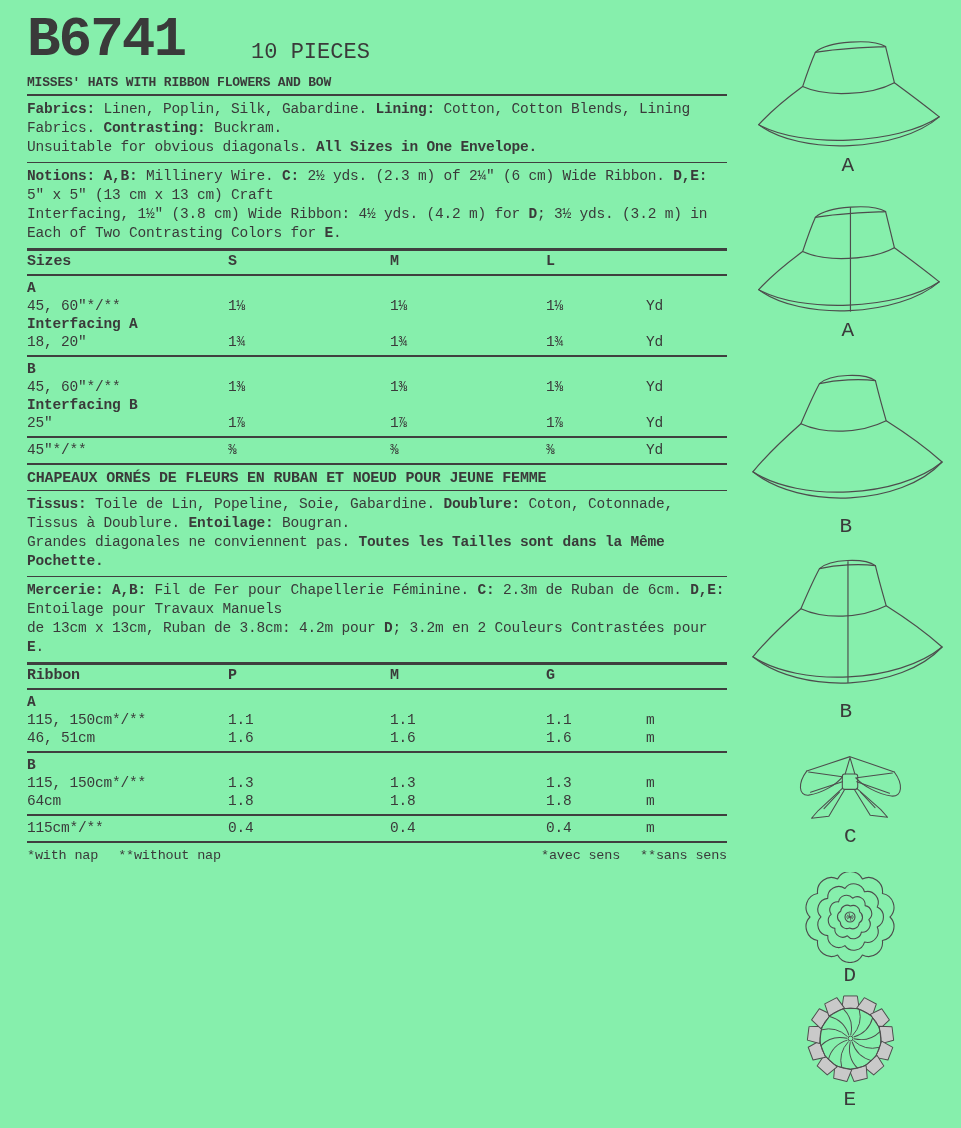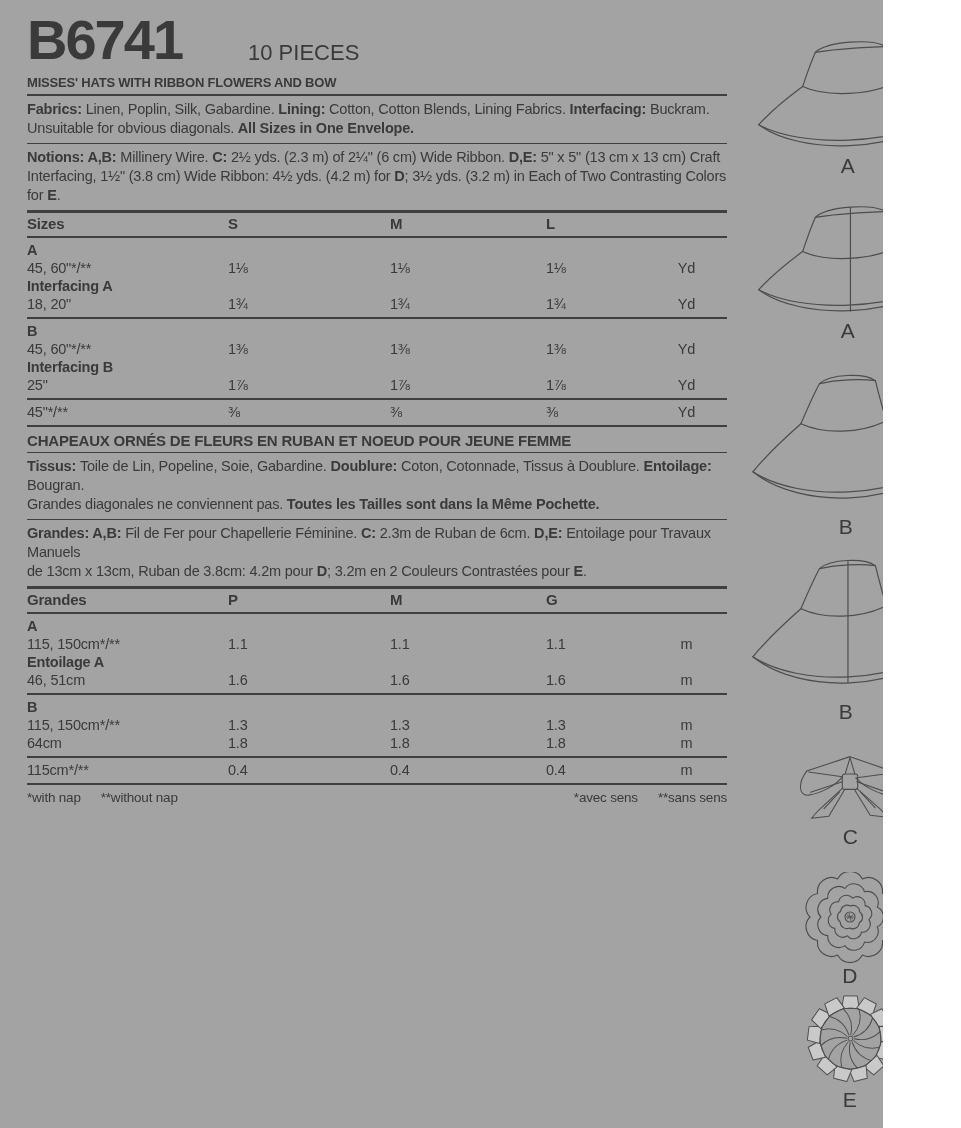--- a/index.html
+++ b/index.html
@@ -3,23 +3,23 @@
 <meta charset="utf-8">
 <style>
   :root{
     --ink:#3a3a3a;
     --line:#3f3f3f;
     --hatline:#4d4d4d;
   }
   html,body{margin:0;padding:0;background:#ffffff;}
   .page{
     position:relative;
-    width:883px;height:1128px;
-    background:#a3a3a3;
-    font-family:Liberation Sans, sans-serif;
+    width:961px;height:1128px;
+    background:#86efac;
+    font-family:Liberation Mono, monospace;
     color:var(--ink);
     overflow:hidden;
     letter-spacing:-0.2px;
   }
   .content{
     position:absolute;left:27px;top:12px;width:700px;
   }
   
   .masthead{display:flex;align-items:flex-end;}
   .pattern-number{
@@ -53,21 +53,21 @@
   .tbl .tbl-head{
     font-weight:bold;font-size:15px;
     border-bottom:2px solid var(--line);
     padding:2px 0 3px 0;
   }
   .tbl .tbl-section{
     border-bottom:2px solid var(--line);
     padding:3px 0 4px 0;
   }
   .tbl .cell{white-space:pre;}
-  .tbl .cell.unit{text-align:center;}
+  .tbl .cell.unit{text-align:left;}
   .tbl b{font-weight:bold;}
   
   .footnotes{
     display:flex;justify-content:space-between;
     font-size:13.5px;padding-top:5px;
   }
   .footnotes .fngroup span{margin-right:20px;}
   .footnotes .fngroup span:last-child{margin-right:0;}
   
   .figure{position:absolute;text-align:center;}
@@ -83,21 +83,21 @@
 
   <div class="content">
 
     <div class="masthead">
       <span class="pattern-number">B6741</span>
       <span class="pieces">10 PIECES</span>
     </div>
 
     <div class="main-title">MISSES' HATS WITH RIBBON FLOWERS AND BOW</div>
 
-    <div class="para sep"><b>Fabrics: </b><span>Linen, Poplin, Silk, Gabardine. </span><b>Lining: </b><span>Cotton, Cotton Blends, Lining Fabrics. </span><b>Interfacing: </b><span>Buckram.</span><br><span>Unsuitable for obvious diagonals. </span><b>All Sizes in One Envelope.</b></div>
+    <div class="para sep"><b>Fabrics: </b><span>Linen, Poplin, Silk, Gabardine. </span><b>Lining: </b><span>Cotton, Cotton Blends, Lining Fabrics. </span><b>Contrasting: </b><span>Buckram.</span><br><span>Unsuitable for obvious diagonals. </span><b>All Sizes in One Envelope.</b></div>
 
     <div class="para"><b>Notions: A,B: </b><span>Millinery Wire. </span><b>C: </b><span>2½ yds. (2.3 m) of 2¼" (6 cm) Wide Ribbon. </span><b>D,E: </b><span>5" x 5" (13 cm x 13 cm) Craft</span><br><span>Interfacing, 1½" (3.8 cm) Wide Ribbon: 4½ yds. (4.2 m) for </span><b>D</b><span>; 3½ yds. (3.2 m) in Each of Two Contrasting Colors for </span><b>E</b><span>.</span></div>
 
     <div class="tbl">
         <div class="tbl-row tbl-head">
           <div class="cell lbl">Sizes</div>
           <div class="cell">S</div>
           <div class="cell">M</div>
           <div class="cell">L</div>
           <div class="cell unit"></div>
@@ -170,51 +170,44 @@
             <div class="cell">⅜</div>
             <div class="cell unit">Yd</div>
           </div>
         </div>
       </div>
 
     <div class="fr-title">CHAPEAUX ORNÉS DE FLEURS EN RUBAN ET NOEUD POUR JEUNE FEMME</div>
 
     <div class="para sep"><b>Tissus: </b><span>Toile de Lin, Popeline, Soie, Gabardine. </span><b>Doublure: </b><span>Coton, Cotonnade, Tissus à Doublure. </span><b>Entoilage: </b><span>Bougran.</span><br><span>Grandes diagonales ne conviennent pas. </span><b>Toutes les Tailles sont dans la Même Pochette.</b></div>
 
-    <div class="para"><b>Grandes: A,B: </b><span>Fil de Fer pour Chapellerie Féminine. </span><b>C: </b><span>2.3m de Ruban de 6cm. </span><b>D,E: </b><span>Entoilage pour Travaux Manuels</span><br><span>de 13cm x 13cm, Ruban de 3.8cm: 4.2m pour </span><b>D</b><span>; 3.2m en 2 Couleurs Contrastées pour </span><b>E</b><span>.</span></div>
+    <div class="para"><b>Mercerie: A,B: </b><span>Fil de Fer pour Chapellerie Féminine. </span><b>C: </b><span>2.3m de Ruban de 6cm. </span><b>D,E: </b><span>Entoilage pour Travaux Manuels</span><br><span>de 13cm x 13cm, Ruban de 3.8cm: 4.2m pour </span><b>D</b><span>; 3.2m en 2 Couleurs Contrastées pour </span><b>E</b><span>.</span></div>
 
     <div class="tbl">
         <div class="tbl-row tbl-head">
-          <div class="cell lbl">Grandes</div>
+          <div class="cell lbl">Ribbon</div>
           <div class="cell">P</div>
           <div class="cell">M</div>
           <div class="cell">G</div>
           <div class="cell unit"></div>
         </div>
         <div class="tbl-section">
           <div class="tbl-row">
             <b class="cell lbl">A</b>
             <div class="cell"></div>
             <div class="cell"></div>
             <div class="cell"></div>
             <div class="cell unit"></div>
           </div>
           <div class="tbl-row">
             <div class="cell lbl">115, 150cm*/**</div>
             <div class="cell">1.1</div>
             <div class="cell">1.1</div>
             <div class="cell">1.1</div>
             <div class="cell unit">m</div>
-          </div>
-          <div class="tbl-row">
-            <b class="cell lbl">Entoilage A</b>
-            <div class="cell"></div>
-            <div class="cell"></div>
-            <div class="cell"></div>
-            <div class="cell unit"></div>
           </div>
           <div class="tbl-row">
             <div class="cell lbl">46, 51cm</div>
             <div class="cell">1.6</div>
             <div class="cell">1.6</div>
             <div class="cell">1.6</div>
             <div class="cell unit">m</div>
           </div>
         </div>
         <div class="tbl-section">

